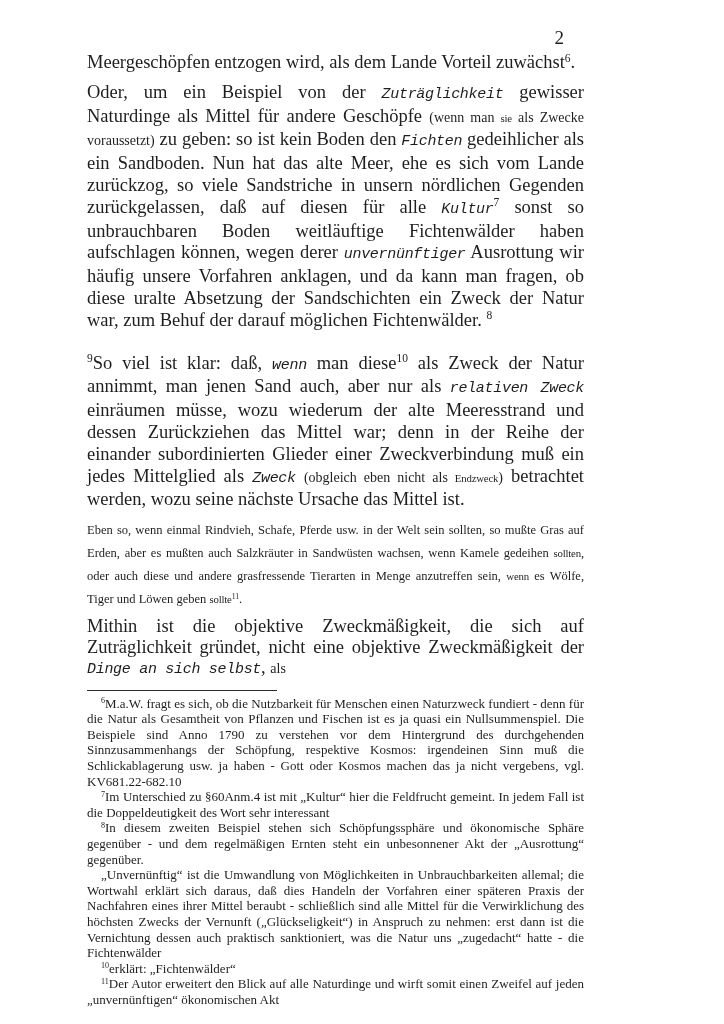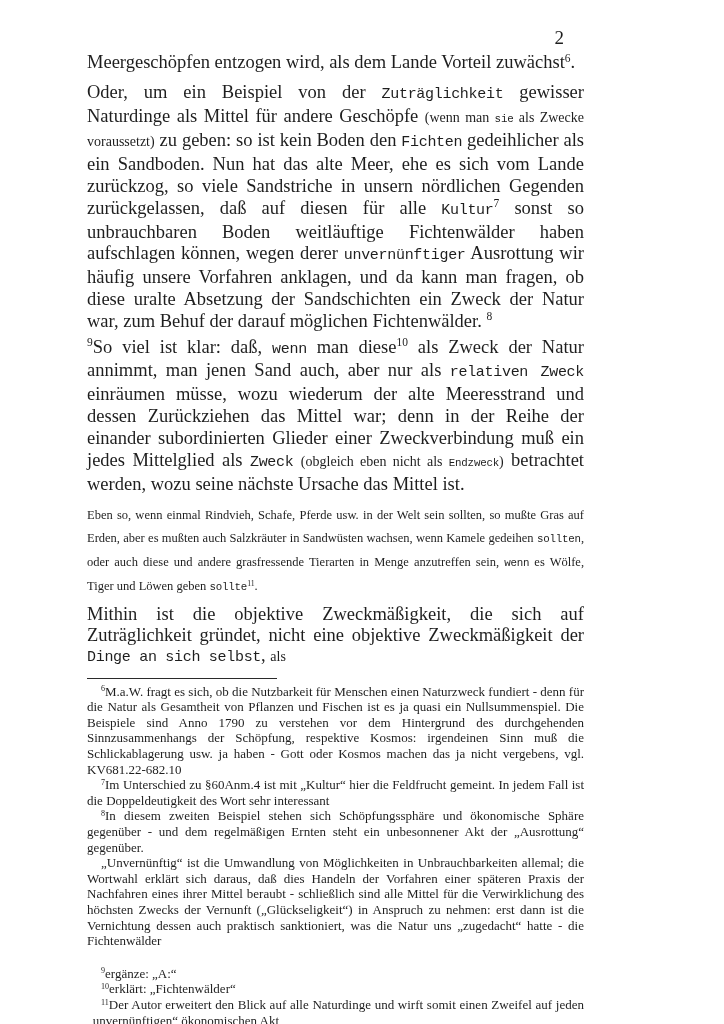--- a/index.html
+++ b/index.html
@@ -36,36 +36,37 @@
     hyphens: auto;
     -webkit-hyphens: auto;
   }
   p.main {
     font-size: 18.5px;
     line-height: 21.8px;
     text-align: justify;
   }
   p.para-first { margin-top: 0; }
   p.para-oder   { margin-top: 8px; }
-  p.para-soviel { margin-top: 4px; }
+  p.para-soviel { margin-top: 21px; }
   p.para-ebenso { margin-top: 8px; }
   p.para-mithin { margin-top: 5px; line-height: 20.5px; }
   p.smallpara {
     font-size: 12.5px;
     line-height: 23px;
     text-align: justify;
   }
   .mono {
     font-family: "Liberation Mono", monospace;
     font-size: 15px;
     letter-spacing: -0.3px;
+    font-style: italic;
   }
   .small { font-size: 14px; }
   .smallmono {
-    font-family: Liberation Mono, monospace;
+    font-family: Liberation Serif, serif;
     font-size: 10.8px;
     letter-spacing: -0.2px;
   }
   sup, .sup {
     font-size: 0.62em;
     line-height: 0;
     position: relative;
     top: -0.55em;
     vertical-align: baseline;
     font-family: "Liberation Serif", serif;
@@ -104,19 +105,18 @@
 
     <p class="main para-mithin"><span>Mithin ist die objektive Zweckmäßigkeit, die sich auf Zuträglichkeit gründet, nicht eine objektive Zweckmäßigkeit der </span><span class="mono">Dinge an sich selbst</span><span>, </span><span class="small">als</span></p>
 
     <hr class="footnote-rule">
 
     <section class="footnotes">
       <p class="fn"><sup>6</sup><span>M.a.W. fragt es sich, ob die Nutzbarkeit für Menschen einen Naturzweck fundiert - denn für die Natur als Gesamtheit von Pflanzen und Fischen ist es ja quasi ein Nullsummenspiel. Die Beispiele sind Anno 1790 zu verstehen vor dem Hintergrund des durchgehenden Sinnzusammenhangs der Schöpfung, respektive Kosmos: irgendeinen Sinn muß die Schlickablagerung usw. ja haben - Gott oder Kosmos machen das ja nicht vergebens, vgl. KV681.22-682.10</span></p>
       <p class="fn"><sup>7</sup><span>Im Unterschied zu §60Anm.4 ist mit „Kultur“ hier die Feldfrucht gemeint. In jedem Fall ist die Doppeldeutigkeit des Wort sehr interessant</span></p>
       <p class="fn"><sup>8</sup><span>In diesem zweiten Beispiel stehen sich Schöpfungssphäre und ökonomische Sphäre gegenüber - und dem regelmäßigen Ernten steht ein unbesonnener Akt der „Ausrottung“ gegenüber.</span></p>
       <p class="fn"><span>„Unvernünftig“ ist die Umwandlung von Möglichkeiten in Unbrauchbarkeiten allemal; die Wortwahl erklärt sich daraus, daß dies Handeln der Vorfahren einer späteren Praxis der Nachfahren eines ihrer Mittel beraubt - schließlich sind alle Mittel für die Verwirklichung des höchsten Zwecks der Vernunft („Glückseligkeit“) in Anspruch zu nehmen: erst dann ist die Vernichtung dessen auch praktisch sanktioniert, was die Natur uns „zugedacht“ hatte - die Fichtenwälder</span></p>
-      <p class="fn fn-gap"><sup>9</sup><span>ergänze: „A:“</span></p>
       <p class="fn"><sup>10</sup><span>erklärt: „Fichtenwälder“</span></p>
       <p class="fn"><sup>11</sup><span>Der Autor erweitert den Blick auf alle Naturdinge und wirft somit einen Zweifel auf jeden „unvernünftigen“ ökonomischen Akt</span></p>
     </section>
 
   </main>
 </div>
 
 </body></html>

